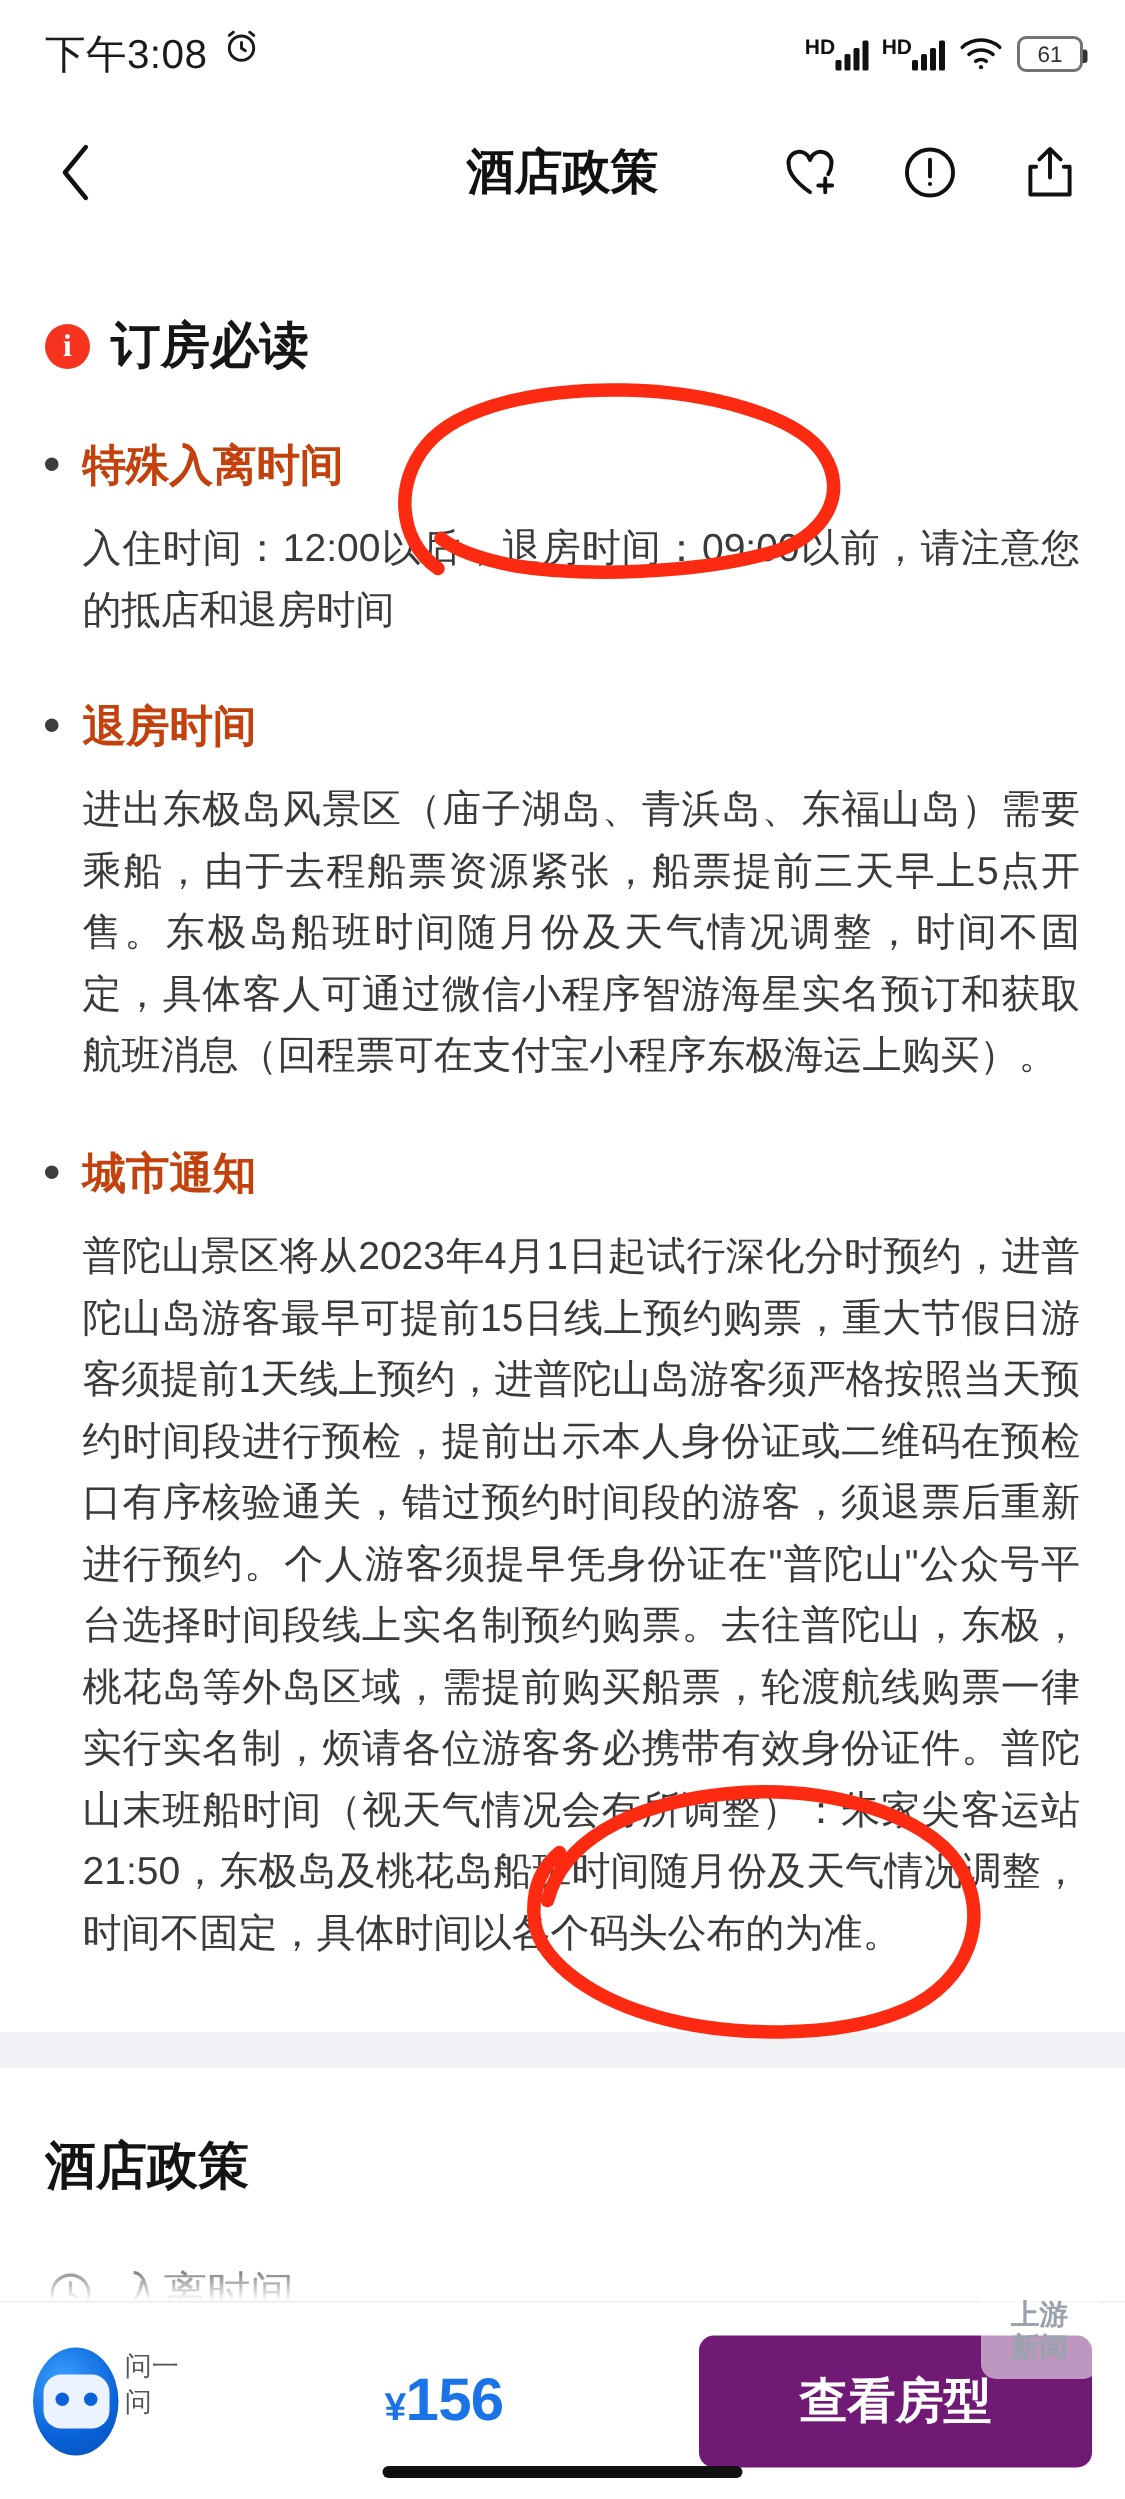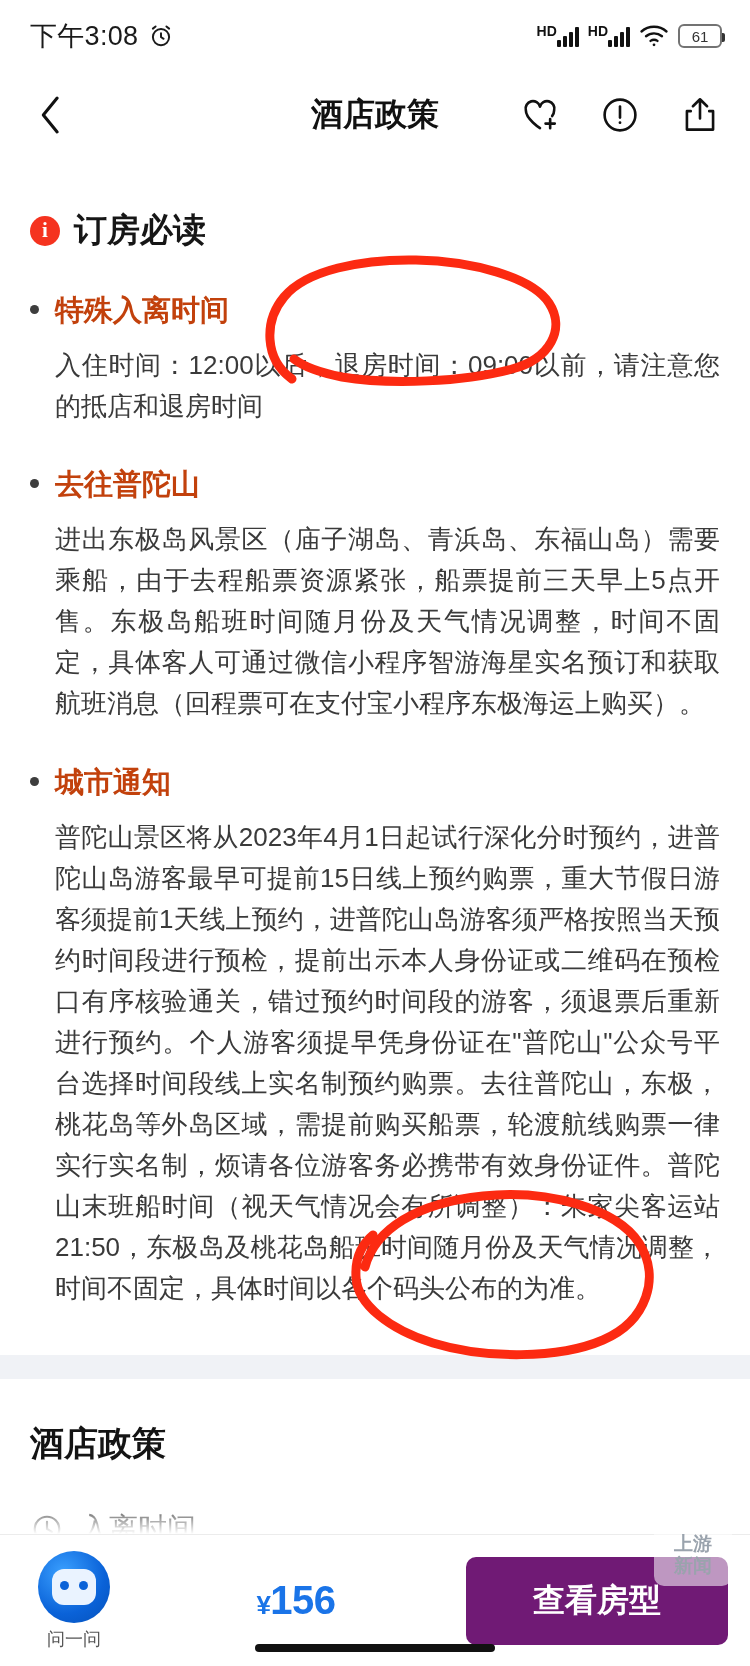--- a/index.html
+++ b/index.html
@@ -21,21 +21,20 @@
   
   .statusbar {
     height: 72px;
     display: flex;
     align-items: center;
     justify-content: space-between;
     padding: 0 28px 0 30px;
   }
   .status-left {
     display: flex;
-    align-items: center;
     gap: 10px;
     font-size: 27px;
     color: #1a1a1a;
     letter-spacing: 0.3px;
   }
   .status-right {
     display: flex;
     align-items: center;
     gap: 9px;
   }
@@ -206,22 +205,21 @@
     background: #ffffff;
     border-top: 1px solid #ececec;
     display: flex;
     align-items: center;
     padding: 0 22px;
     z-index: 5;
   }
   .assistant {
     width: 104px;
     display: flex;
-    flex-direction: column;
-    align-items: center;
+    align-items: flex-start;
     gap: 4px;
   }
   .assistant-avatar {
     width: 72px; height: 72px;
     border-radius: 50%;
     background: radial-gradient(circle at 35% 30%, #3aa0ff 0%, #0a62d8 60%, #0450b8 100%);
     display: flex; align-items: center; justify-content: center;
     position: relative;
   }
   .assistant-avatar .robot {
@@ -387,21 +385,21 @@
       <div class="bullet-head">
         <span class="bullet-dot"></span>
         <span class="bullet-title">特殊入离时间</span>
       </div>
       <div class="bullet-body">入住时间：12:00以后，退房时间：09:00以前，请注意您的抵店和退房时间</div>
     </div>
 
     <div class="bullet-block">
       <div class="bullet-head">
         <span class="bullet-dot"></span>
-        <span class="bullet-title">去往普陀山</span>
+        <span class="bullet-title">退房时间</span>
       </div>
       <div class="bullet-body">进出东极岛风景区（庙子湖岛、青浜岛、东福山岛）需要乘船，由于去程船票资源紧张，船票提前三天早上5点开售。东极岛船班时间随月份及天气情况调整，时间不固定，具体客人可通过微信小程序智游海星实名预订和获取航班消息（回程票可在支付宝小程序东极海运上购买）。</div>
     </div>
 
     <div class="bullet-block">
       <div class="bullet-head">
         <span class="bullet-dot"></span>
         <span class="bullet-title">城市通知</span>
       </div>
       <div class="bullet-body">普陀山景区将从2023年4月1日起试行深化分时预约，进普陀山岛游客最早可提前15日线上预约购票，重大节假日游客须提前1天线上预约，进普陀山岛游客须严格按照当天预约时间段进行预检，提前出示本人身份证或二维码在预检口有序核验通关，错过预约时间段的游客，须退票后重新进行预约。个人游客须提早凭身份证在"普陀山"公众号平台选择时间段线上实名制预约购票。去往普陀山，东极，桃花岛等外岛区域，需提前购买船票，轮渡航线购票一律实行实名制，烦请各位游客务必携带有效身份证件。普陀山末班船时间（视天气情况会有所调整）：朱家尖客运站21:50，东极岛及桃花岛船班时间随月份及天气情况调整，时间不固定，具体时间以各个码头公布的为准。</div>

